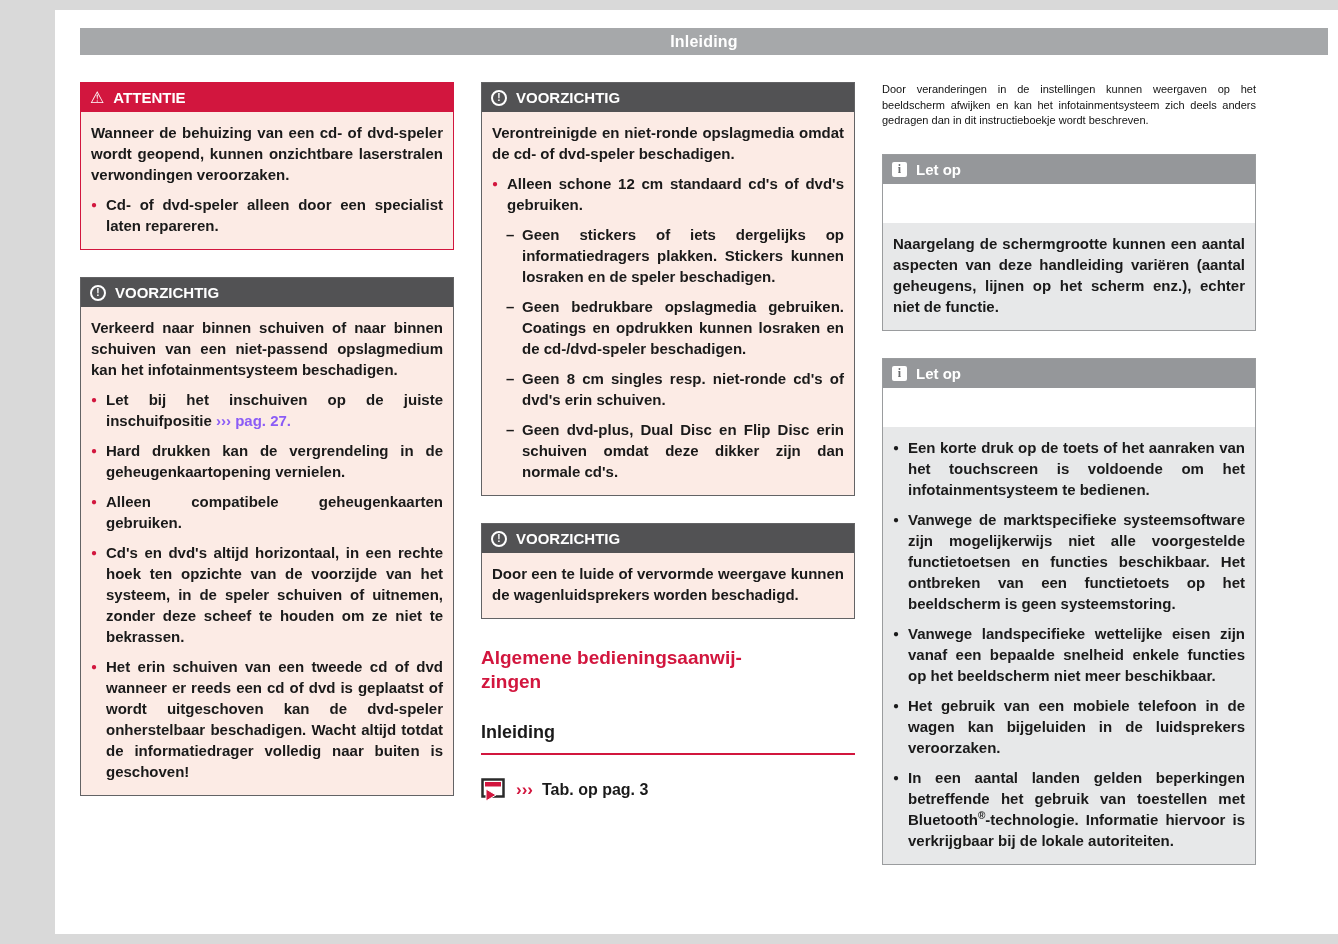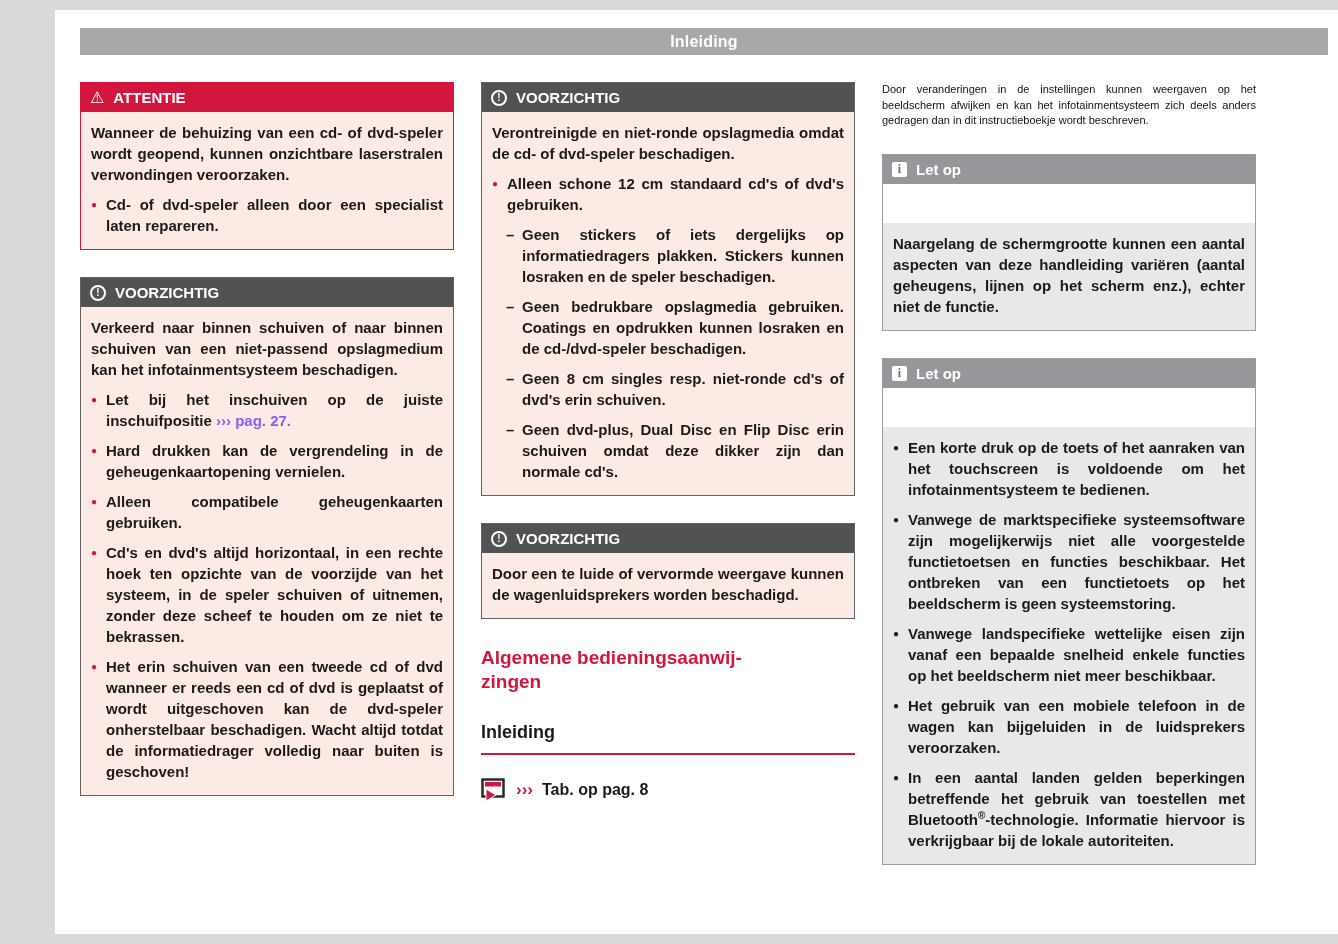--- a/index.html
+++ b/index.html
@@ -165,21 +165,21 @@
 
         <h2 class="subsection">Inleiding</h2>
 
         <div class="ref-line">
           <svg width="26" height="24" viewBox="0 0 26 24">
             <rect x="1.5" y="1.5" width="21" height="17" fill="#ffffff" stroke="#2a2a2a" stroke-width="2.5"></rect>
             <rect x="4" y="4" width="16" height="4.5" fill="#d2163e"></rect>
             <path d="M5 11 L5 23 L15 17 Z" fill="#d2163e" stroke="#ffffff" stroke-width="1"></path>
           </svg>
           <span class="chev">›››</span>
-          <span>Tab. op pag. 8</span>
+          <span>Tab. op pag. 3</span>
         </div>
 
       </div>
 
       <div class="col">
 
         <p class="intro-paragraph">Door veranderingen in de instellingen kunnen weergaven op het beeldscherm afwijken en kan het infotainmentsysteem zich deels anders gedragen dan in dit instructieboekje wordt beschreven.</p>
 
         <section class="box note">
           <div class="box-header">

